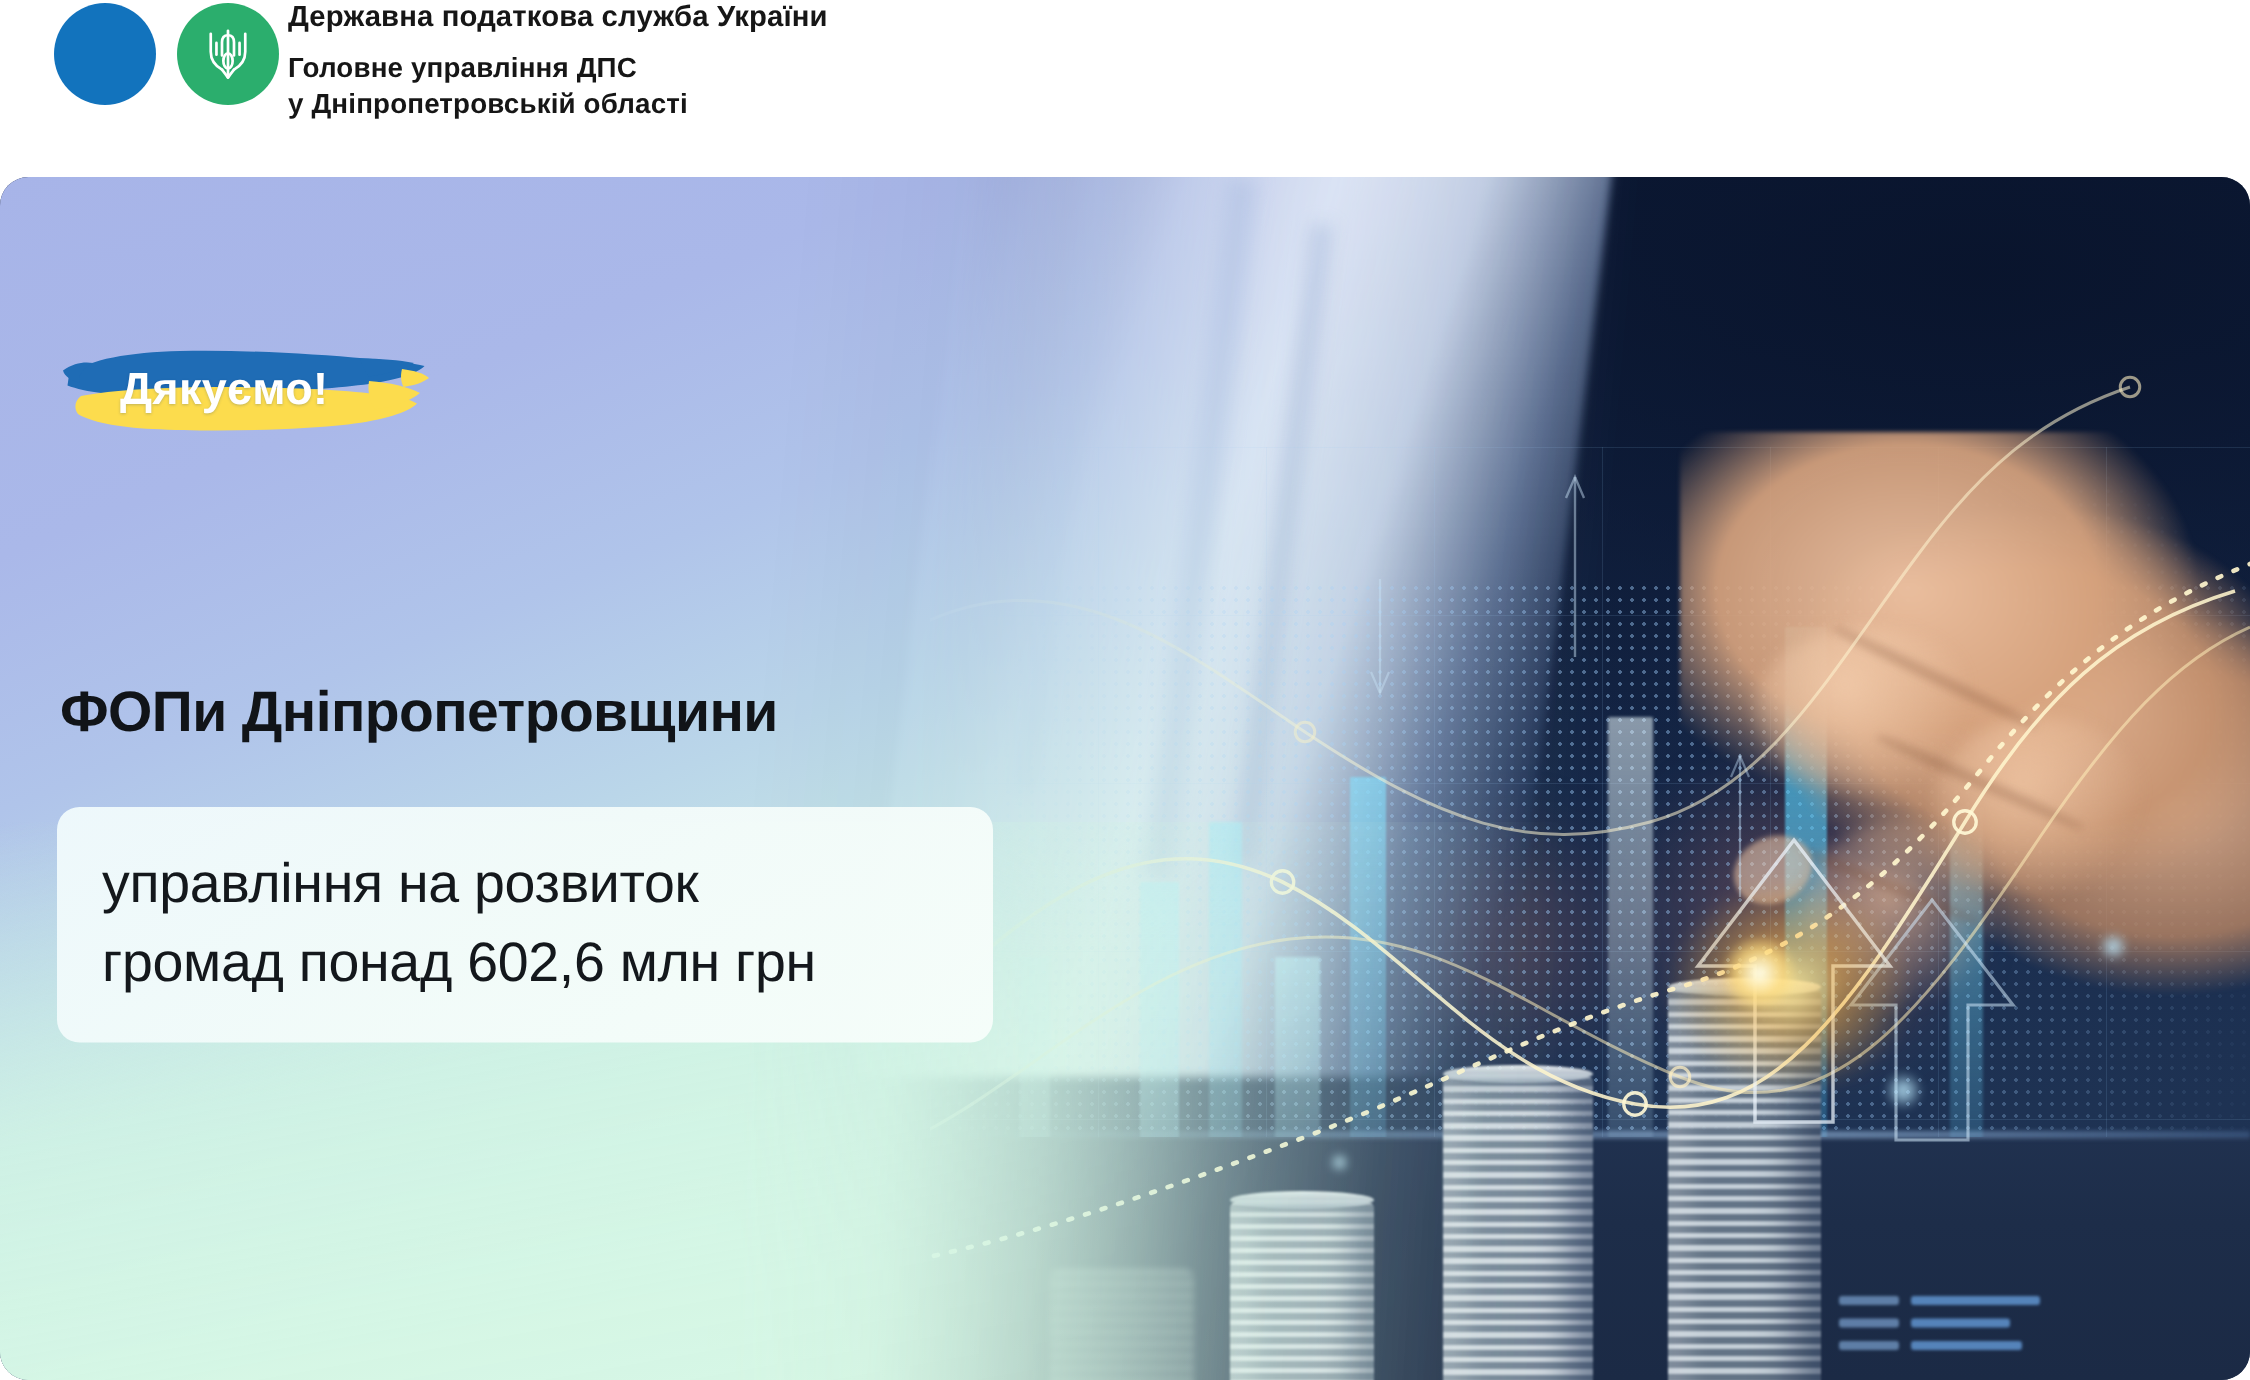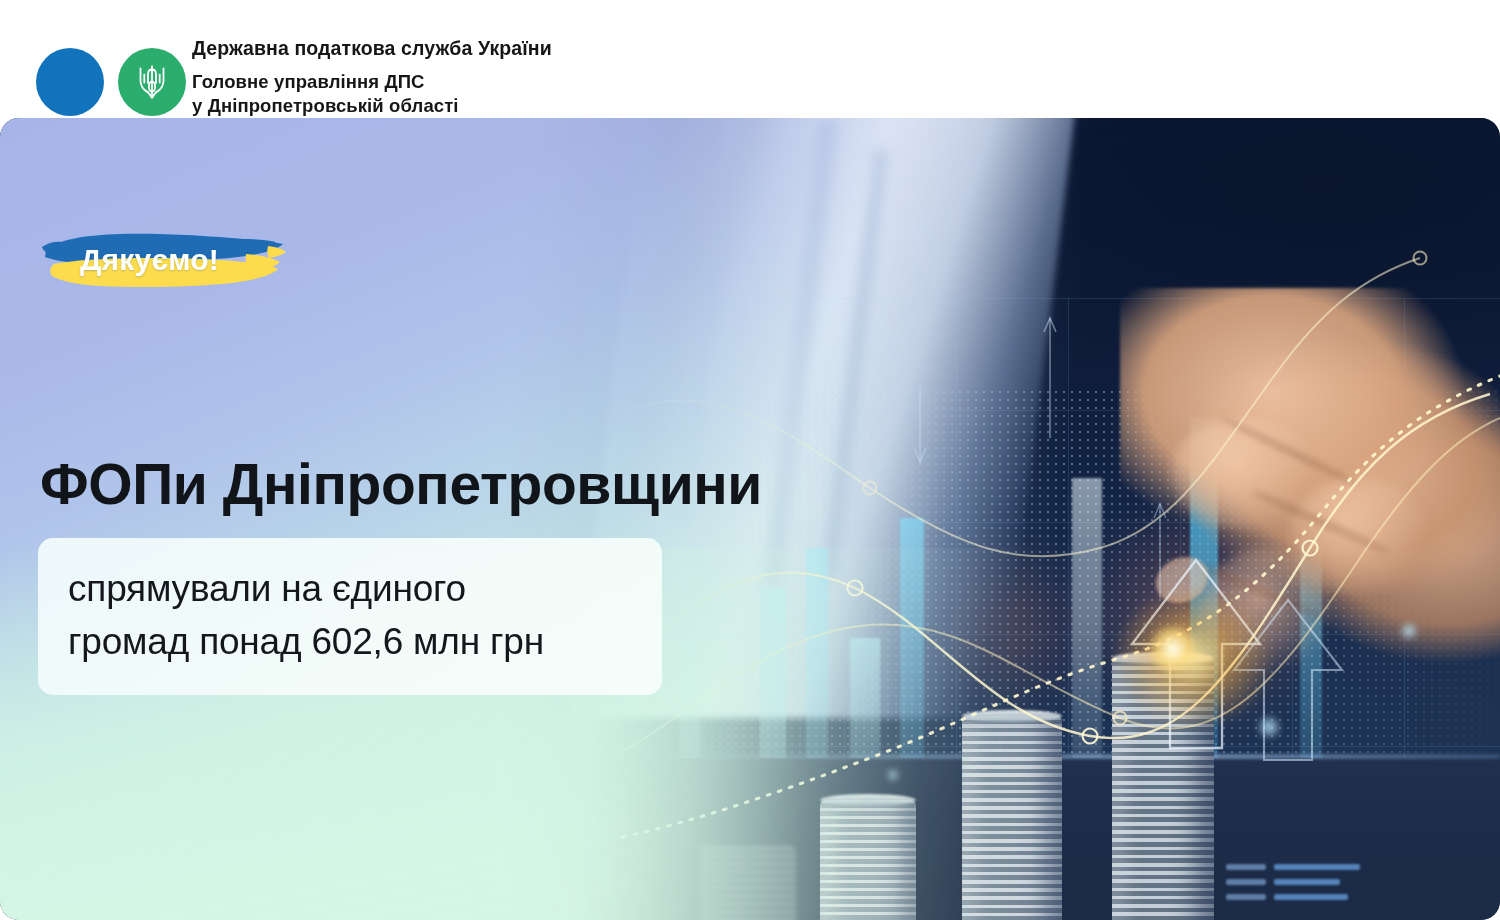--- a/index.html
+++ b/index.html
@@ -9,21 +9,21 @@
     font-family:"Liberation Sans","DejaVu Sans",sans-serif;
     background:#ffffff;
   }
 
   .poster { position:relative; width:1500px; height:920px; overflow:hidden; background:#fff; }
 
   
   .header {
     position:absolute; left:0; top:0; width:1218px; height:118px;
     background:#ffffff; z-index:60;
-    display:flex; align-items:flex-end;
+    display:flex; align-items:flex-start;
   }
   .logo-mark { position:relative; width:150px; height:72px; margin-left:36px; flex:0 0 auto; }
   .logo-circle-blue {
     position:absolute; left:0; top:2px; width:68px; height:68px;
     border-radius:50%; background:#1273bd;
   }
   .logo-circle-green {
     position:absolute; left:82px; top:2px; width:68px; height:68px;
     border-radius:50%; background:#2bae6d;
     display:flex; align-items:center; justify-content:center;
@@ -290,21 +290,21 @@
   .badge-label {
     position:absolute; left:40px; top:13px;
     font-size:30px; font-weight:bold; color:#ffffff;
     letter-spacing:.2px; white-space:nowrap;
     text-shadow:0 1px 2px rgba(20,60,120,.25);
   }
 
   
   .headline {
     position:absolute; left:40px; top:338px;
-    font-size:57px; font-weight:bold; color:#111418;
+    font-size:38px; font-weight:bold; color:#111418;
     letter-spacing:-.4px; white-space:nowrap; line-height:1;
   }
 
   
   .body-card {
     position:absolute; left:38px; top:420px; width:624px;
     padding:24px 30px 26px 30px;
     border-radius:15px;
     background:linear-gradient(133deg, rgba(240,250,252,.96) 0%, rgba(244,252,250,.94) 45%, rgba(248,254,251,.92) 100%);
   }
@@ -452,19 +452,19 @@
                    C156,57 100,58 62,56 C38,55 20,51 12,46 C9,42 10,37 14,34 Z" fill="#fcdc4d"></path>
           <path d="M206,24 C220,25 232,28 240,32 C234,37 224,41 210,43 C206,37 205,30 206,24 Z" fill="#fcdc4d"></path>
           <path d="M228,16 C236,17 243,19 246,22 C242,25 236,27 229,28 C227,24 227,20 228,16 Z" fill="#fcdc4d"></path>
         </svg>
         <div class="badge-label">Дякуємо!</div>
       </div>
 
       <h1 class="headline">ФОПи Дніпропетровщини</h1>
 
       <div class="body-card">
-        <p>спрямували на єдиного</p>
+        <p>управління на розвиток</p>
         <p>громад понад 602,6 млн грн</p>
       </div>
 
     </div>
   </div>
 </div>
 
 </body></html>

